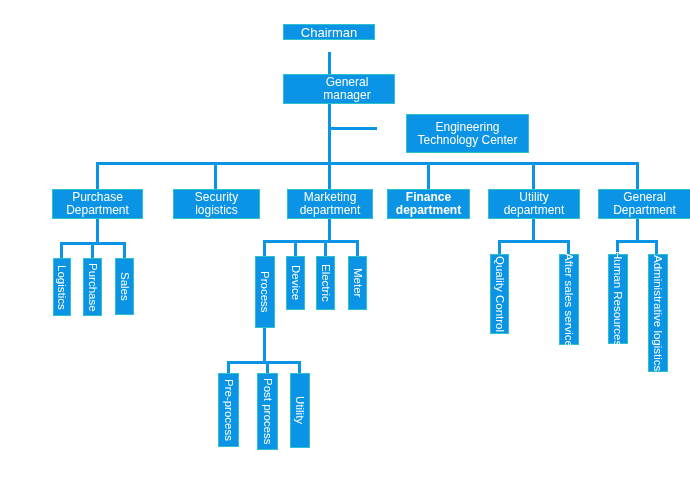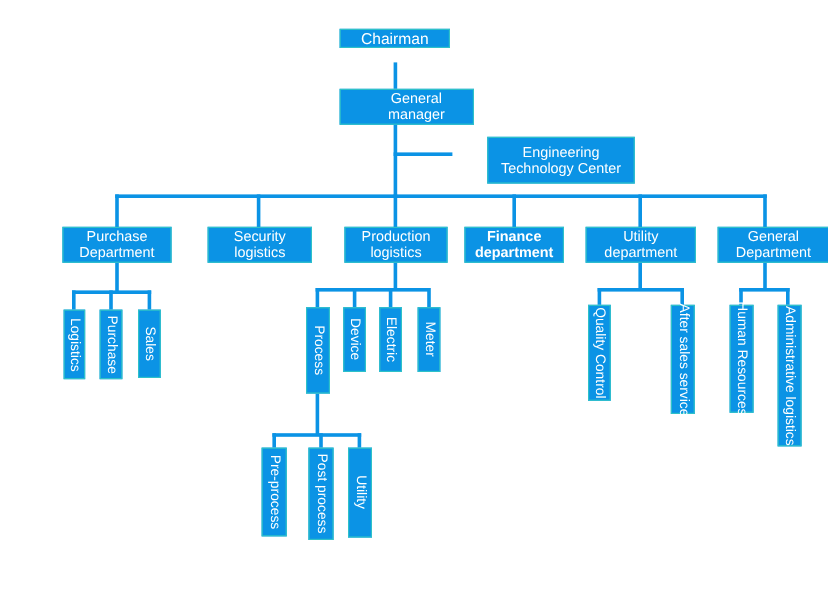--- a/index.html
+++ b/index.html
@@ -96,21 +96,21 @@
   <div class="line" style="left:655px;top:240px;width:3px;height:14px;"></div>
 
   <div class="node top" style="left:283px;top:24px;width:92px;height:16px;">Chairman</div>
 
   <div class="node" style="left:283px;top:74px;width:112px;height:30px;padding-left:24px;">General manager</div>
 
   <div class="node" style="left:376px;top:114px;width:123px;height:39px;margin-left:30px;">Engineering Technology Center</div>
 
   <div class="node" style="left:52px;top:189px;width:91px;height:30px;">Purchase Department</div>
   <div class="node" style="left:173px;top:189px;width:87px;height:30px;">Security logistics</div>
-  <div class="node" style="left:287px;top:189px;width:86px;height:30px;">Production logistics</div>
+  <div class="node" style="left:287px;top:189px;width:86px;height:30px;">Marketing department</div>
   <div class="node" style="left:387px;top:189px;width:83px;height:30px;font-weight:bold;">Finance department</div>
   <div class="node" style="left:488px;top:189px;width:92px;height:30px;">Utility department</div>
   <div class="node" style="left:598px;top:189px;width:93px;height:30px;">General Department</div>
 
   <div class="node vnode" style="left:53px;top:258px;width:18px;height:58px;">Logistics</div>
   <div class="node vnode" style="left:83px;top:258px;width:19px;height:58px;">Purchase</div>
   <div class="node vnode" style="left:115px;top:258px;width:19px;height:57px;">Sales</div>
 
   <div class="node vnode" style="left:255px;top:256px;width:20px;height:72px;">Process</div>
   <div class="node vnode" style="left:286px;top:256px;width:19px;height:54px;">Device</div>

